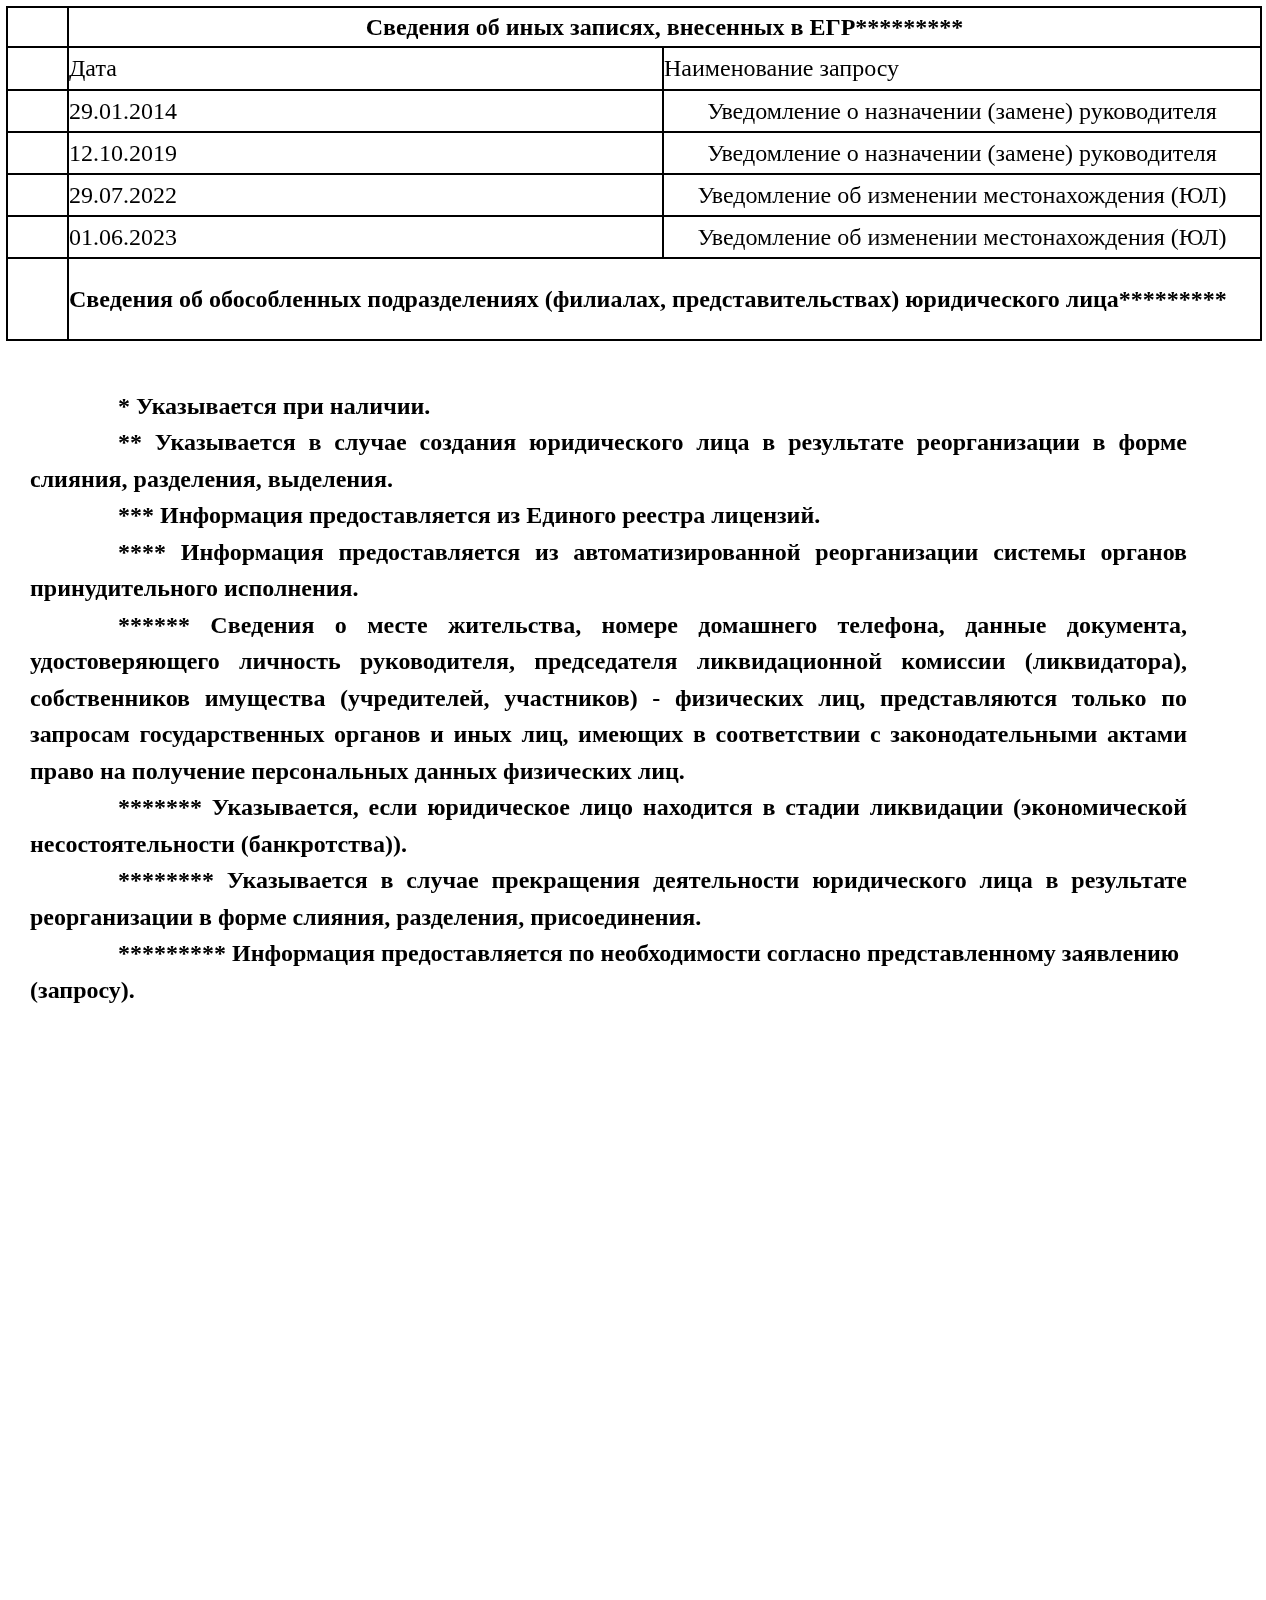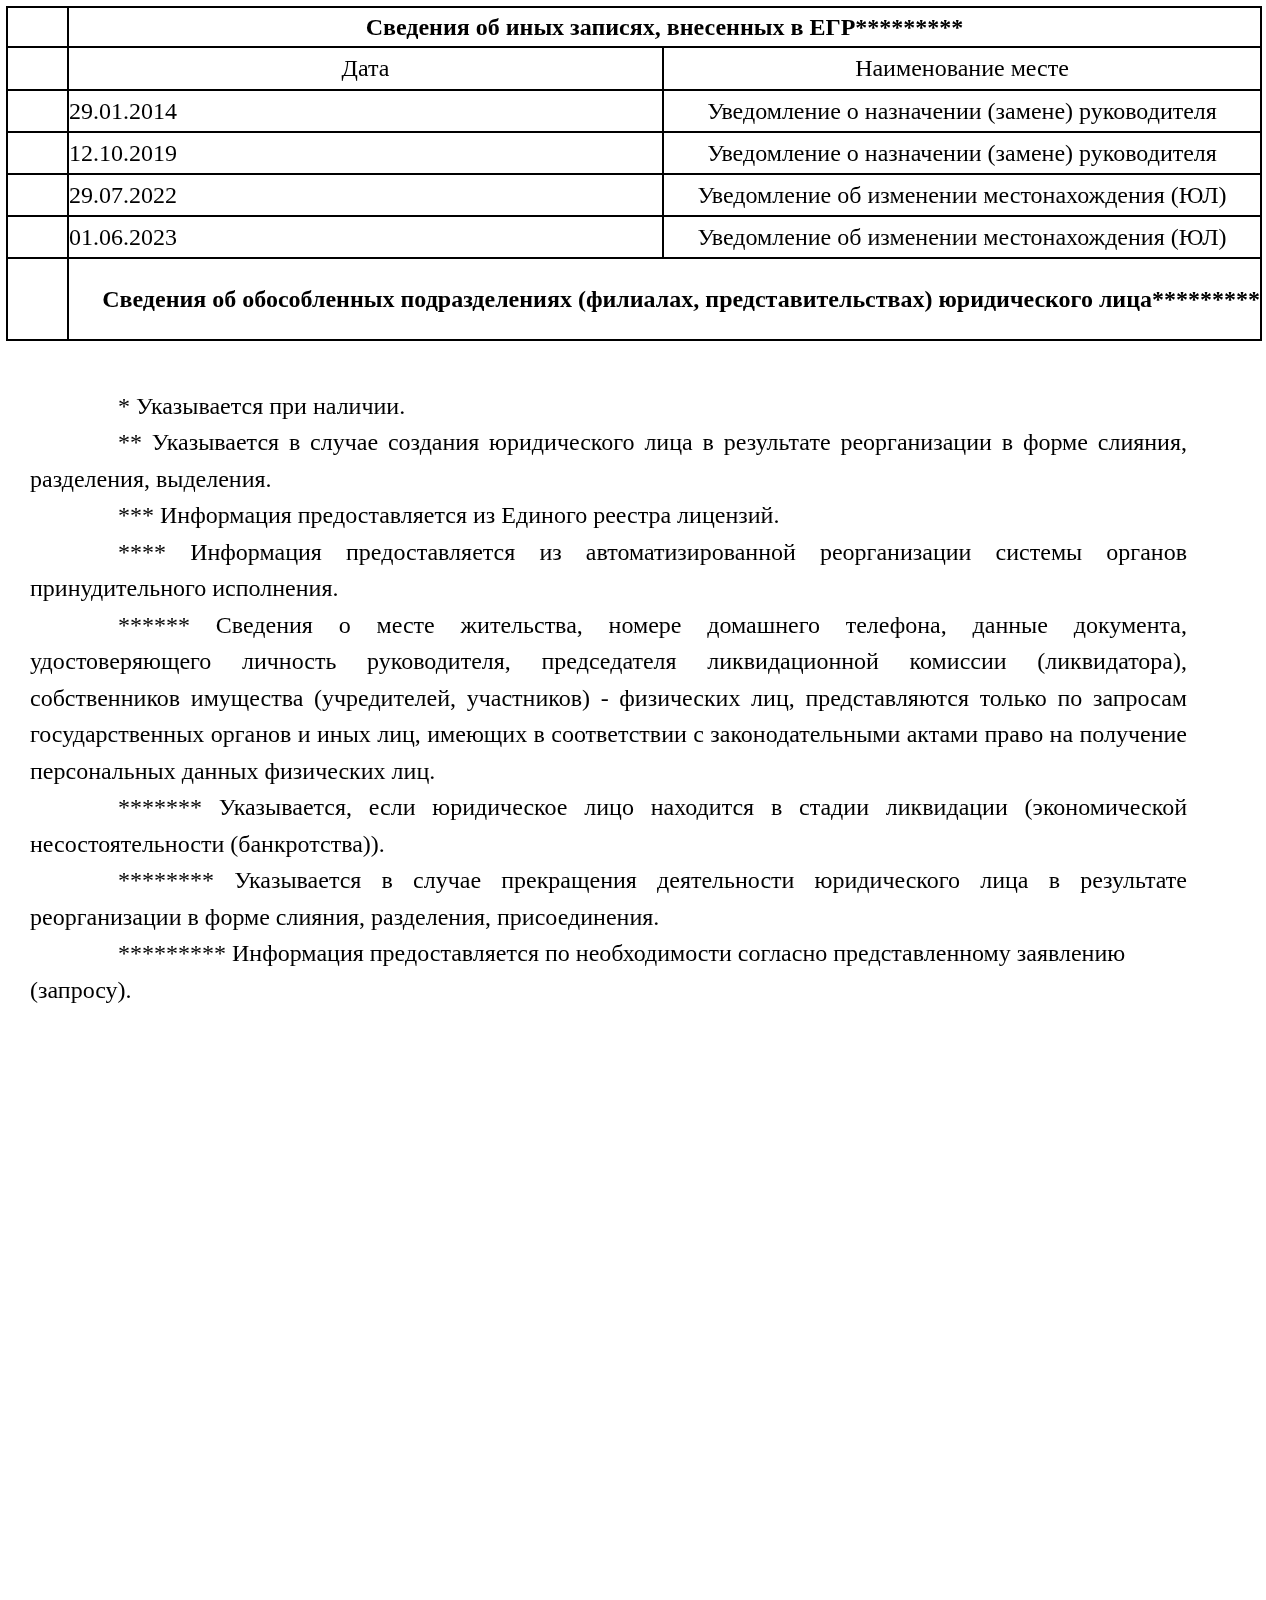--- a/index.html
+++ b/index.html
@@ -46,29 +46,28 @@
   .cell-blank { }
 
   .cell-section-title {
     text-align: center;
     font-weight: bold;
     font-size: 24.5px;
     height: 38px;
     padding: 3px 6px 4px 6px;
   }
   .cell-section-title-tall {
-    text-align: right;
+    text-align: left;
     font-weight: bold;
     font-size: 24.5px;
     height: 80px;
     padding: 6px 10px 8px 10px;
     line-height: 1.32;
   }
   .cell-colhead {
-    text-align: center;
     font-size: 24px;
     height: 41px;
     padding: 2px 6px 5px 6px;
   }
   .cell-data-date {
     text-align: left;
     font-size: 24px;
     height: 40px;
     padding: 2px 6px 5px 12px;
   }
@@ -78,20 +77,21 @@
     height: 40px;
     padding: 2px 6px 5px 6px;
   }
 
   
   .footnotes {
     position: absolute;
     left: 30px;
     top: 388px;
     width: 1157px;
+    font-weight: bold;
   }
   .footnote {
     margin: 0 0 0 0;
     padding: 0;
     text-align: justify;
     text-justify: inter-word;
     text-indent: 88px;
     font-size: 24px;
     line-height: 1.52;
   }
@@ -110,21 +110,21 @@
       <col class="col-name">
     </colgroup>
     <tbody>
       <tr data-name="table-row-section-header">
         <td class="cell-blank" data-name="row-marker-cell"></td>
         <td class="cell-section-title" colspan="2" data-name="section-title">Сведения об иных записях, внесенных в ЕГР*********</td>
       </tr>
       <tr data-name="table-row-column-headers">
         <td class="cell-blank" data-name="row-marker-cell"></td>
         <td class="cell-colhead" data-name="column-header-date">Дата</td>
-        <td class="cell-colhead" data-name="column-header-name">Наименование месте</td>
+        <td class="cell-colhead" data-name="column-header-name">Наименование запросу</td>
       </tr>
 
       <tr data-name="table-row">
         <td class="cell-blank" data-name="row-marker-cell"></td>
         <td class="cell-data-date" data-name="cell-date">29.01.2014</td>
         <td class="cell-data-name" data-name="cell-record-name">Уведомление о назначении (замене) руководителя</td>
       </tr>
       <tr data-name="table-row">
         <td class="cell-blank" data-name="row-marker-cell"></td>
         <td class="cell-data-date" data-name="cell-date">12.10.2019</td>

